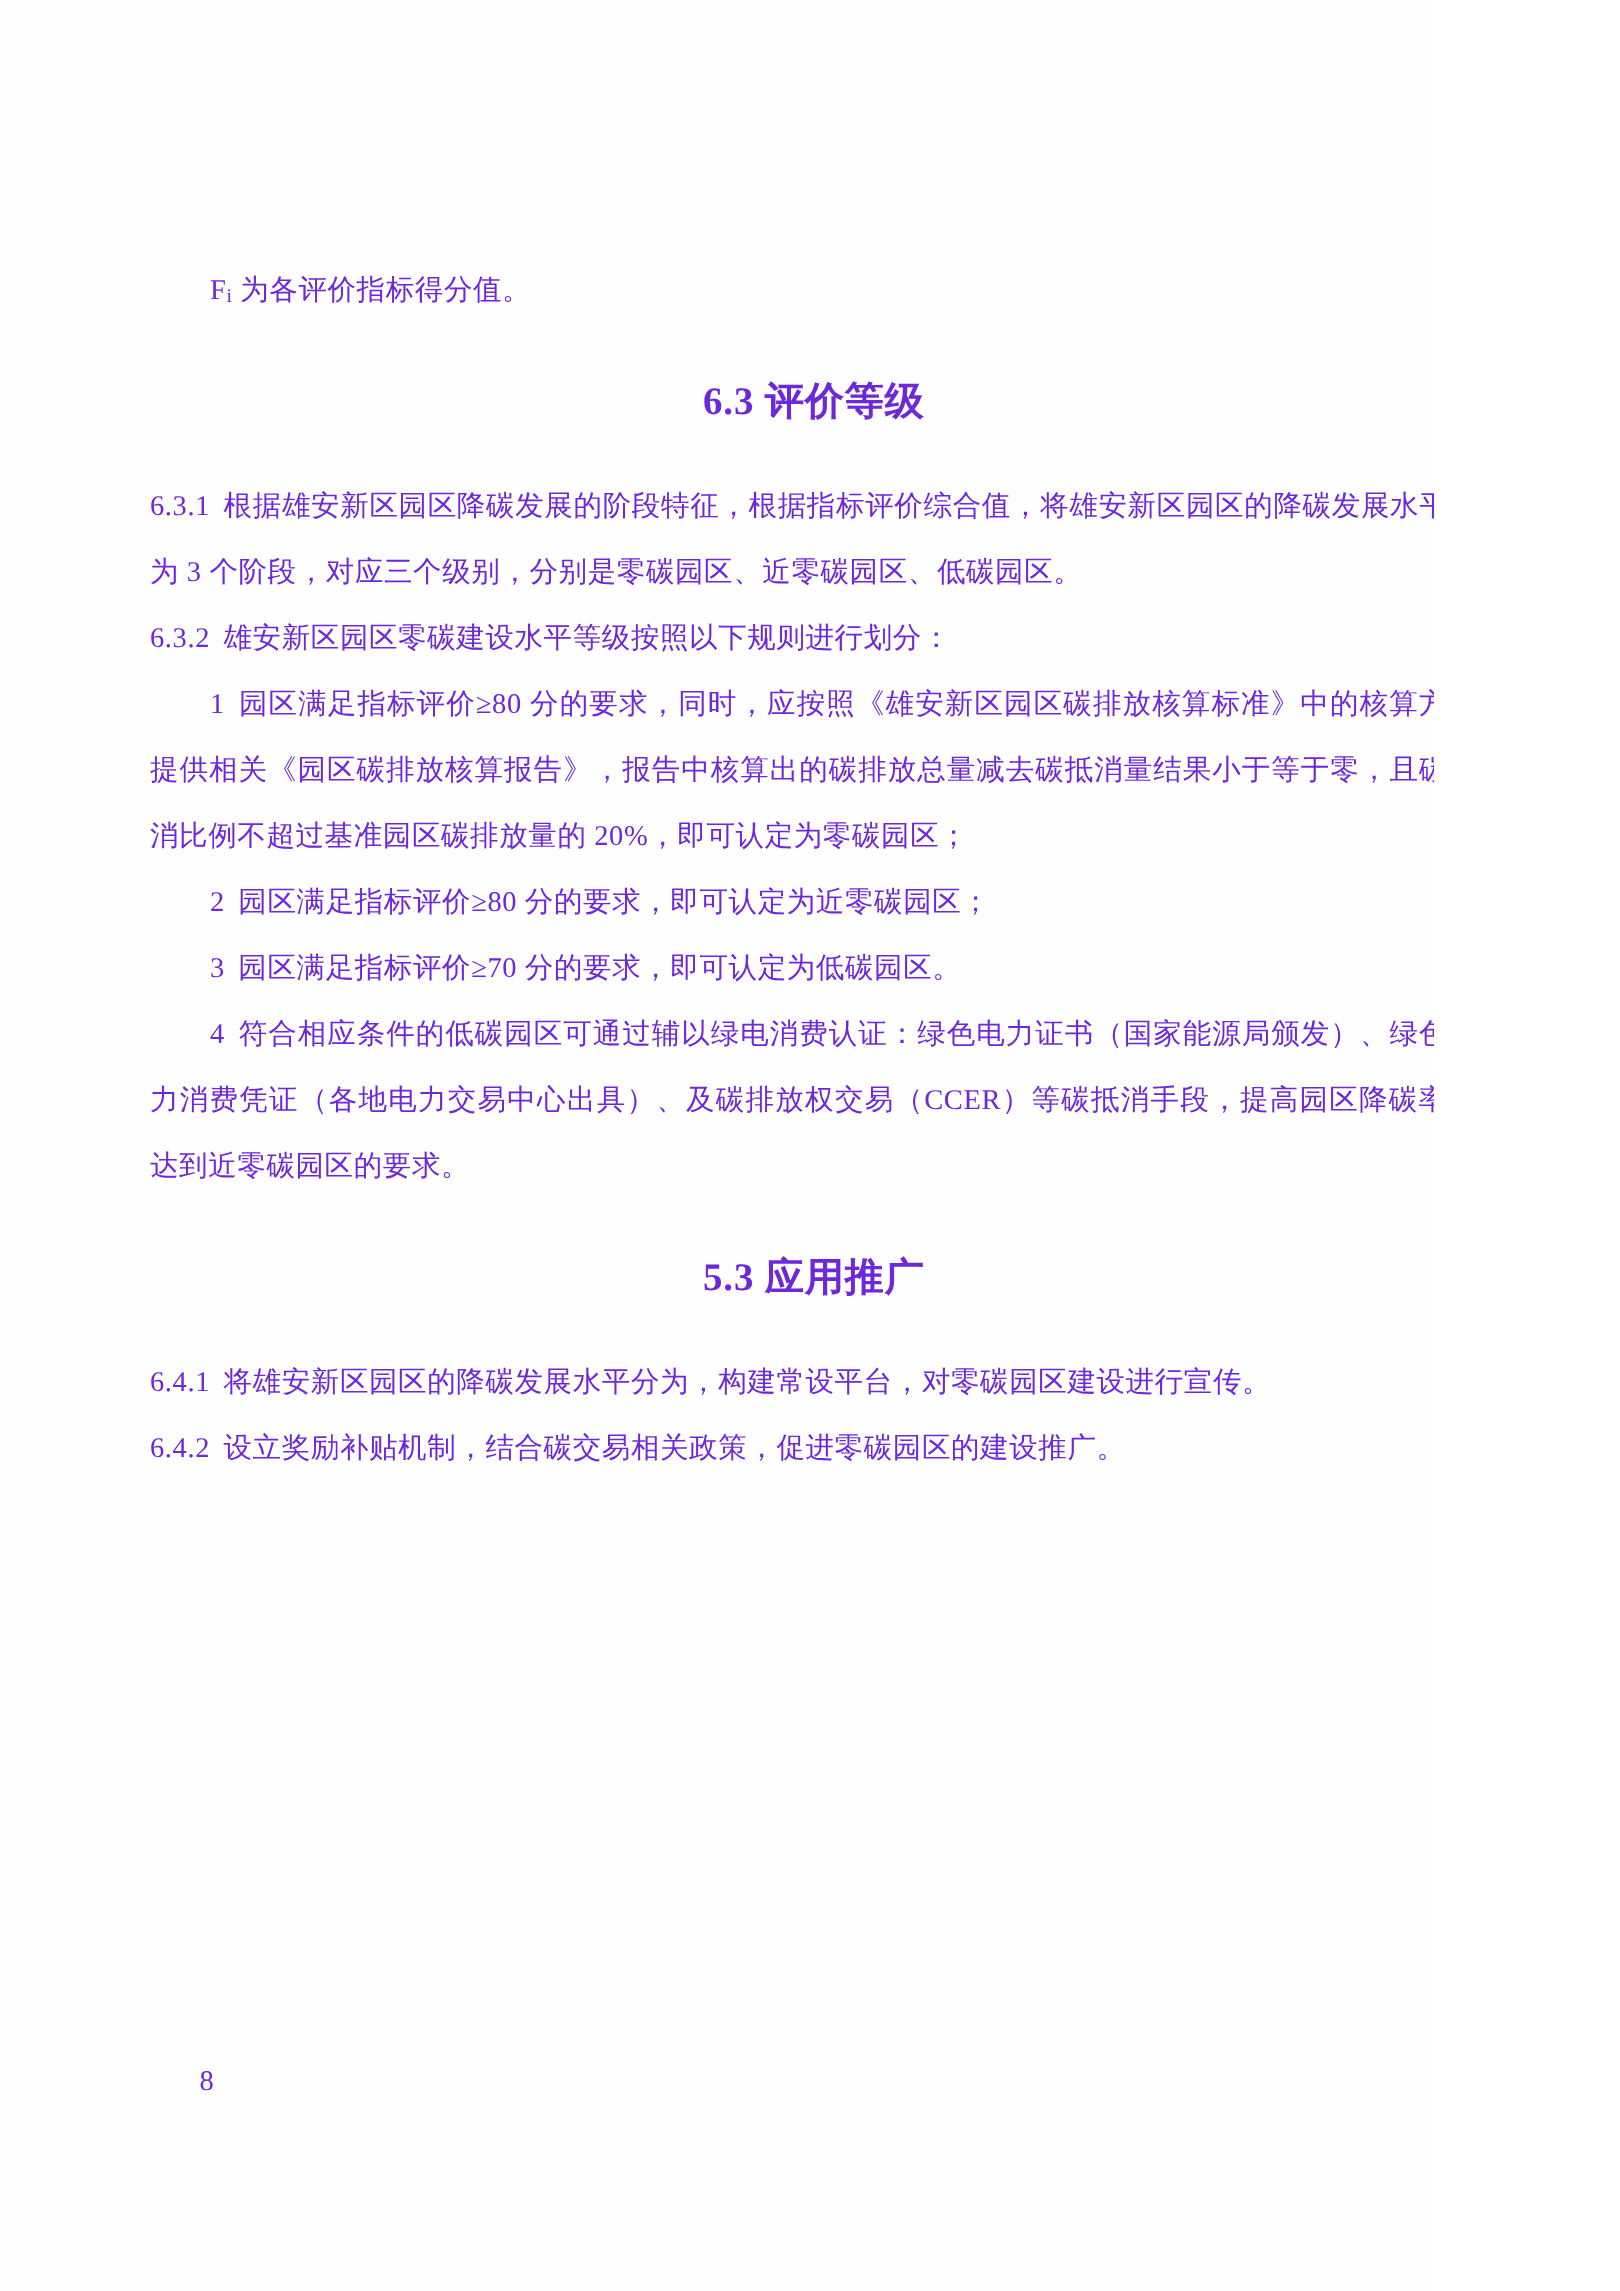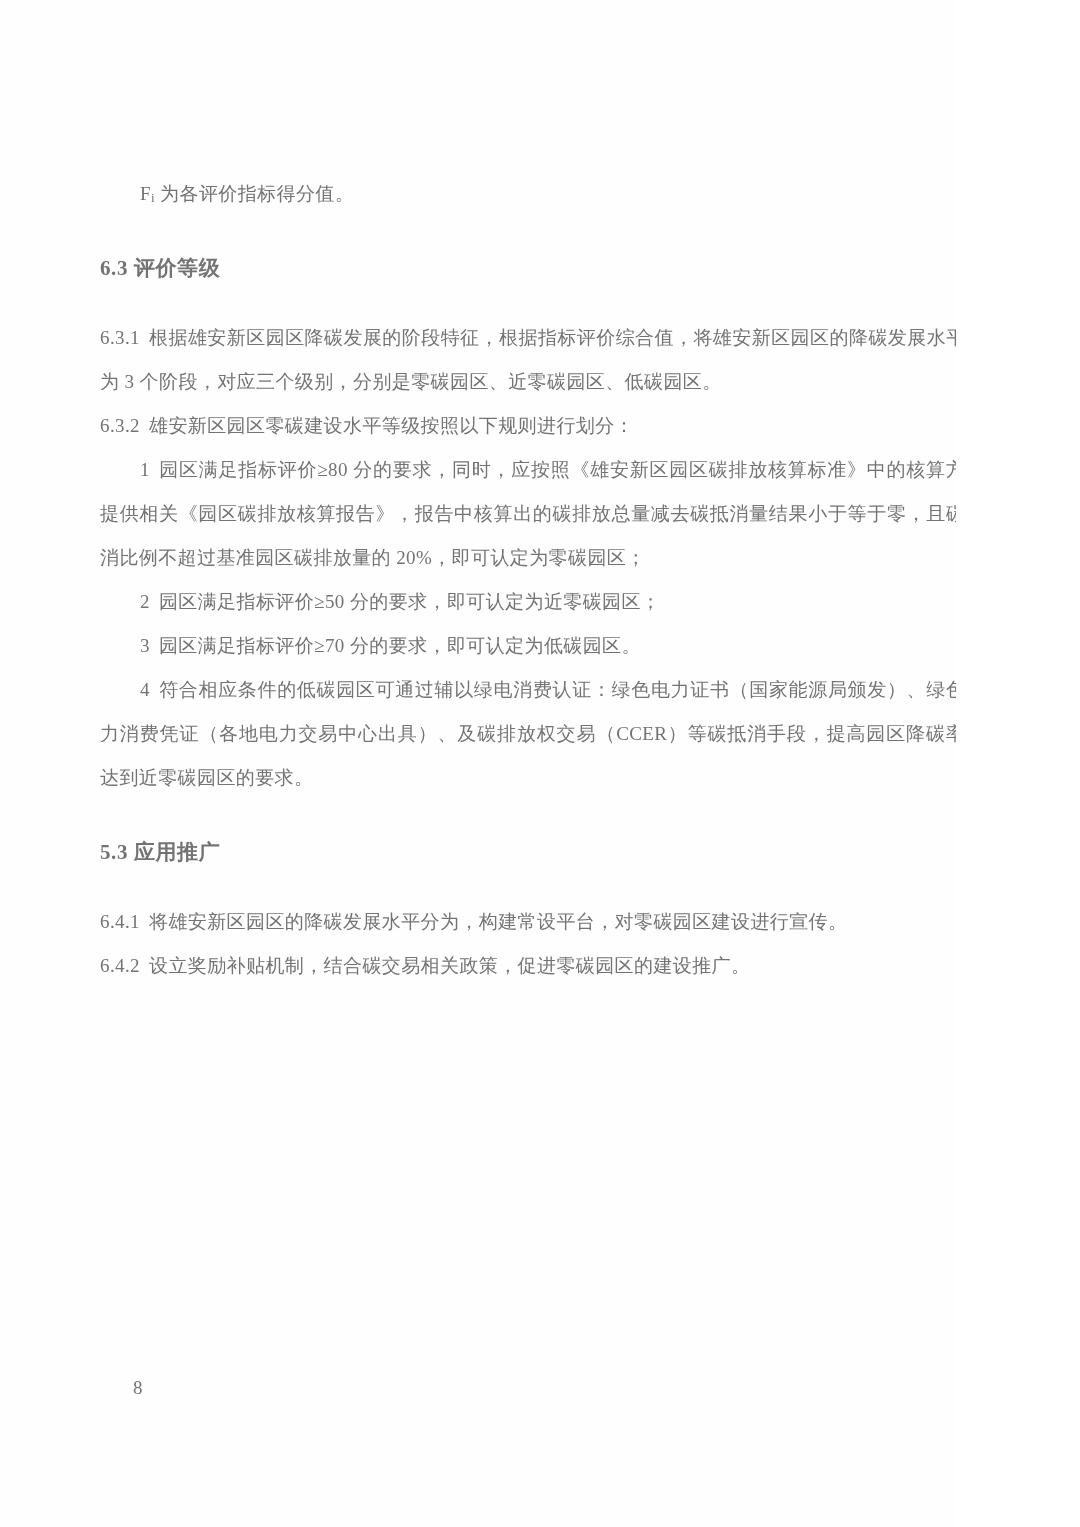--- a/index.html
+++ b/index.html
@@ -6,21 +6,21 @@
     margin: 0;
     padding: 0;
     background: #ffffff;
   }
   .page {
     position: relative;
     width: 956px;
     height: 1527px;
     background: #fefefe;
     font-family: "Liberation Serif", "DejaVu Serif", serif;
-    color: #737373;
+    color: #6d28d9;
     overflow: hidden;
   }
   .content {
     position: absolute;
     left: 100px;
     top: 172px;
     width: 885px;
   }
   .para {
     margin: 0;
@@ -31,24 +31,25 @@
   }
   .para.first-indent {
     text-indent: 40px;
   }
   .num {
     font-weight: normal;
     margin-right: 9px;
   }
   .heading {
     margin: 30px 0 26px 0;
-    font-size: 21px;
+    font-size: 26px;
     line-height: 44px;
     font-weight: bold;
     letter-spacing: 0.6px;
+    text-align: center;
   }
   sub.fsub {
     font-size: 0.68em;
     line-height: 0;
     vertical-align: -0.18em;
   }
   .page-number {
     position: absolute;
     left: 133px;
     top: 1366px;
@@ -65,21 +66,21 @@
     <p class="para first-indent"><span><span>F</span><sub class="fsub">i</sub></span><span> 为各评价指标得分值。</span></p>
 
     <h2 class="heading">6.3 评价等级</h2>
 
     <p class="para"><span class="num">6.3.1</span><span>根据雄安新区园区降碳发展的阶段特征，根据指标评价综合值，将雄安新区园区的降碳发展水平分为 3 个阶段，对应三个级别，分别是零碳园区、近零碳园区、低碳园区。</span></p>
 
     <p class="para"><span class="num">6.3.2</span><span>雄安新区园区零碳建设水平等级按照以下规则进行划分：</span></p>
 
     <p class="para first-indent"><span class="num">1</span><span>园区满足指标评价≥80 分的要求，同时，应按照《雄安新区园区碳排放核算标准》中的核算方法提供相关《园区碳排放核算报告》，报告中核算出的碳排放总量减去碳抵消量结果小于等于零，且碳抵消比例不超过基准园区碳排放量的 20%，即可认定为零碳园区；</span></p>
 
-    <p class="para first-indent"><span class="num">2</span><span>园区满足指标评价≥50 分的要求，即可认定为近零碳园区；</span></p>
+    <p class="para first-indent"><span class="num">2</span><span>园区满足指标评价≥80 分的要求，即可认定为近零碳园区；</span></p>
 
     <p class="para first-indent"><span class="num">3</span><span>园区满足指标评价≥70 分的要求，即可认定为低碳园区。</span></p>
 
     <p class="para first-indent"><span class="num">4</span><span>符合相应条件的低碳园区可通过辅以绿电消费认证：绿色电力证书（国家能源局颁发）、绿色电力消费凭证（各地电力交易中心出具）、及碳排放权交易（CCER）等碳抵消手段，提高园区降碳率，达到近零碳园区的要求。</span></p>
 
     <h2 class="heading">5.3 应用推广</h2>
 
     <p class="para"><span class="num">6.4.1</span><span>将雄安新区园区的降碳发展水平分为，构建常设平台，对零碳园区建设进行宣传。</span></p>
 
     <p class="para"><span class="num">6.4.2</span><span>设立奖励补贴机制，结合碳交易相关政策，促进零碳园区的建设推广。</span></p>

